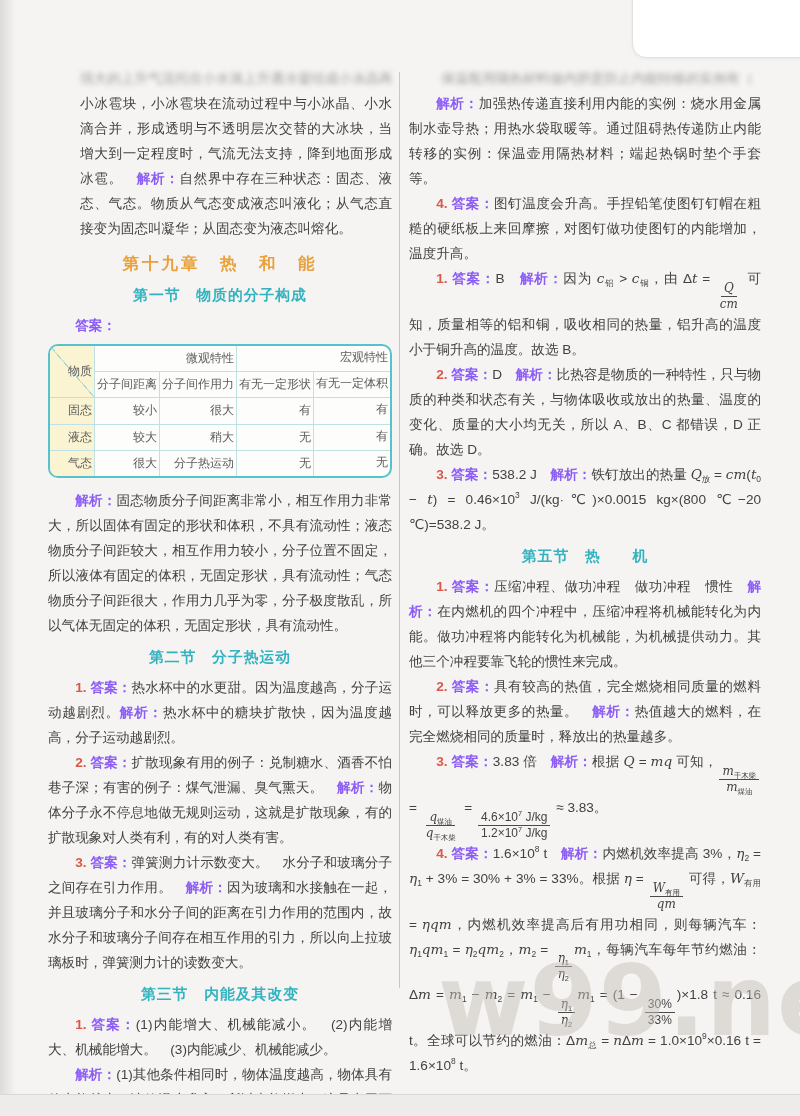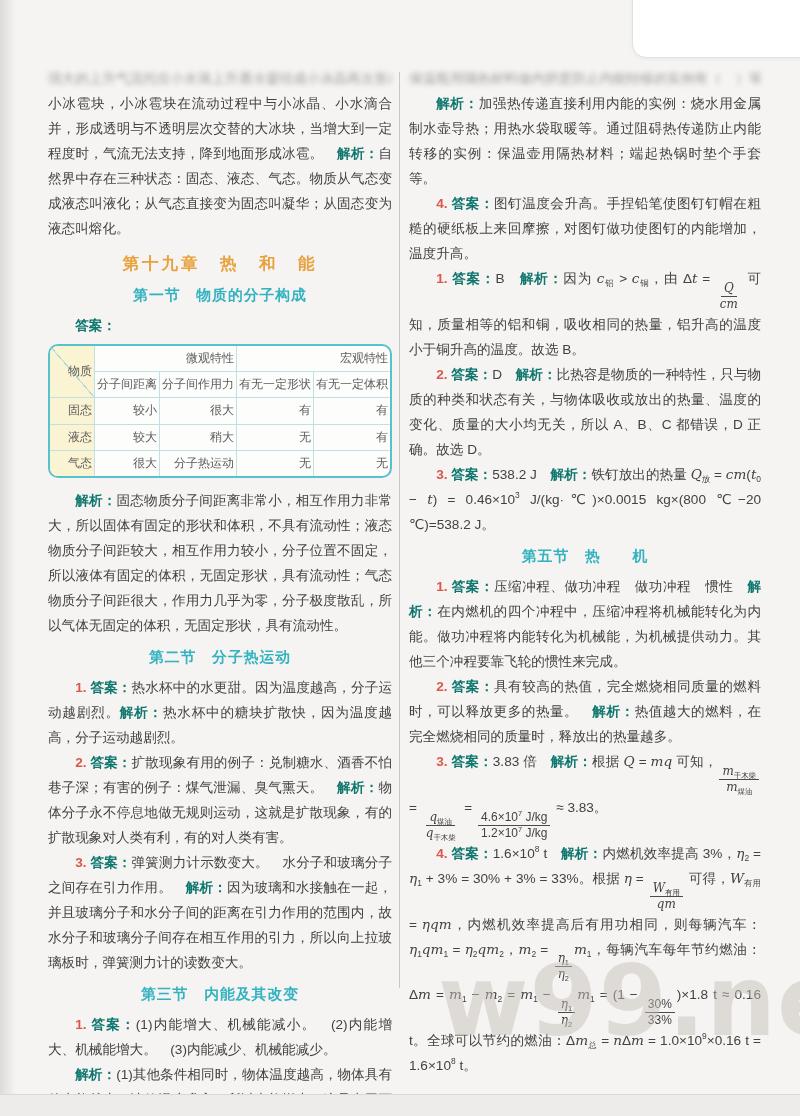--- a/index.html
+++ b/index.html
@@ -10,43 +10,43 @@
         background:linear-gradient(to right,rgba(0,0,0,.10),rgba(0,0,0,0));pointer-events:none;}
   .corner-card{position:absolute;left:632px;top:-14px;width:200px;height:70px;background:#ffffff;
         border:1px solid #e1e1e0;border-radius:14px;box-shadow:0 1px 4px rgba(0,0,0,.05);}
   .bottom-edge{position:absolute;left:0;right:0;top:1094px;height:22px;background:#edecea;
         border-top:1px solid #d9d8d6;}
   .divider{position:absolute;left:399px;top:72px;width:1px;height:916px;background:#c8c7c5;}
   .col{position:absolute;top:66px;font-size:13.6px;line-height:25px;text-align:justify;}
   .col-left{left:48px;width:344px;}
   .col-right{left:409px;width:352px;}
   .para{text-indent:2em;margin:0;}
-  .noindent{text-indent:0;}
-  .b{font-weight:bold;color:#0f766e;}
+  .noindent{text-indent:0;margin-left:32px;}
+  .b{font-weight:bold;color:#8b5cf6;}
   .num{font-weight:bold;color:#d9584a;}
   .m{font-family:"DejaVu Serif","Liberation Serif",serif;font-style:italic;}
   .blur{filter:blur(2.4px);opacity:.5;white-space:nowrap;overflow:hidden;}
   .chapter{text-align:center;text-indent:0;font-weight:bold;font-size:16.5px;letter-spacing:3px;
         color:#e8a13c;margin:10px 0 0;}
   .section{text-align:center;text-indent:0;font-weight:bold;font-size:14.8px;letter-spacing:1px;
         color:#33b2c0;margin:7px 0 5px;}
   sub,sup{font-size:.62em;line-height:0;text-align:center;}
   sub{vertical-align:-.35em;}
   .frac{display:inline-flex;flex-direction:column;align-items:center;vertical-align:-.75em;
         margin:0 2px;font-size:.88em;line-height:1.25;text-indent:0;text-align:center;}
   .frac .fn{border-bottom:1px solid #4a4a4a;padding:0 3px;}
   .frac .fd{padding:0 3px;}
   .tablewrap{margin:6px 0 10px;border:2px solid #56c2cc;border-radius:10px;overflow:hidden;background:#fdfdfc;}
   table.props{border-collapse:collapse;width:100%;font-size:12px;line-height:1.6;
         font-family:"DejaVu Serif","Liberation Serif",serif;color:#5c5c5c;}
   table.props td,table.props th{border:1px solid #bfe0e4;text-align:right;padding:3px 2px;font-weight:normal;}
   table.props tr:first-child th,table.props tr:first-child td{border-top:none;}
   table.props tr:last-child td{border-bottom:none;}
   table.props tr td:first-child,table.props tr th:first-child{border-left:none;}
-  table.props tr td:last-child,table.props tr th:last-child{border-right:none;}
+  table.props tr td:last-child,table.props tr th:last-child{border-right:none;font-family:Liberation Mono, monospace;}
   td.corner{background:#fbf4d2 linear-gradient(to top right,transparent 49.2%,#a9d8dc 49.2%,#a9d8dc 50.8%,transparent 50.8%);
         width:40px;}
   td.rowlabel{background:#fbf4d2;width:40px;}
   .watermark{position:absolute;left:438px;top:944px;font-size:98px;font-weight:800;
         color:#c7c2bb;opacity:.48;letter-spacing:1px;pointer-events:none;
         font-family:"DejaVu Sans","Liberation Sans",sans-serif;}
 </style>
 </head>
 <body>
 

